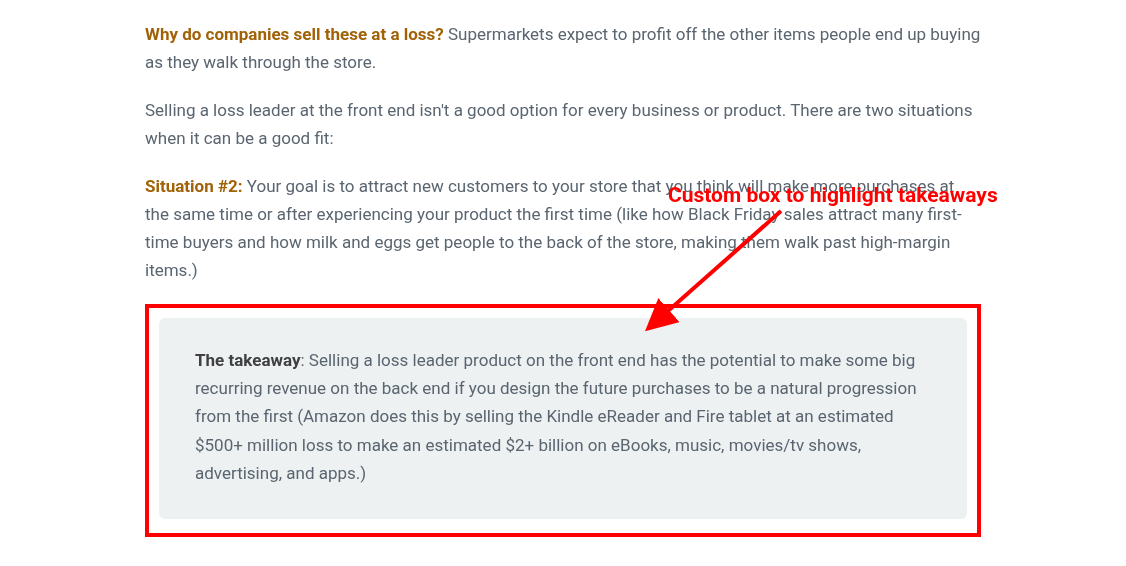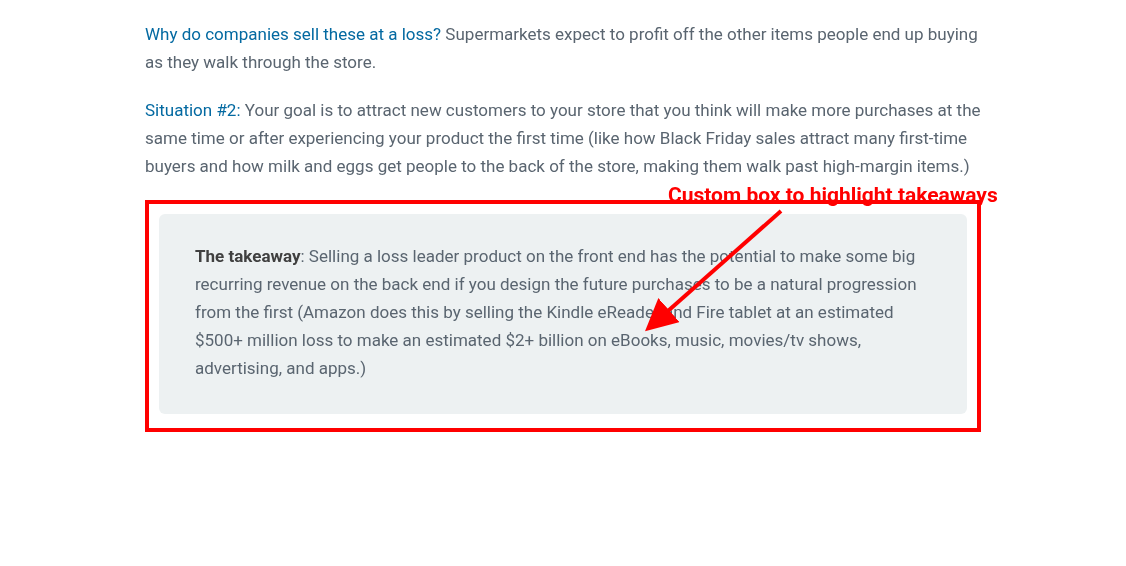--- a/index.html
+++ b/index.html
@@ -17,22 +17,22 @@
       font-size: 17px;
       line-height: 1.65;
     }
     .content {
       padding: 20px 145px 0 145px;
     }
     .para {
       margin-bottom: 20px;
     }
     .bold-lead {
-      font-weight: 400;
-      color: #0369a1;
+      font-weight: 700;
+      color: #a16207;
     }
     .takeaway-wrapper {
       border: 4px solid #ff0000;
       padding: 10px 10px 14px 10px;
       margin-top: 15px;
     }
     .takeaway-box {
       background: #edf1f2;
       border-radius: 6px;
       padding: 28px 36px 32px 36px;
@@ -59,20 +59,21 @@
   </style>
 </head>
 <body>
 
 <div class="content">
 
   <p class="para">
     <span class="bold-lead">Why do companies sell these at a loss?</span><span> Supermarkets expect to profit off the other items people end up buying as they walk through the store.</span>
   </p>
 
+  <p class="para">Selling a loss leader at the front end isn't a good option for every business or product. There are two situations when it can be a good fit:</p>
 
 
   <p class="para">
     <span class="bold-lead">Situation #2:</span><span> Your goal is to attract new customers to your store that you think will make more purchases at the same time or after experiencing your product the first time (like how Black Friday sales attract many first-time buyers and how milk and eggs get people to the back of the store, making them walk past high-margin items.)</span>
   </p>
 
   <div class="takeaway-wrapper">
     <div class="takeaway-box">
       <p>
         <span class="takeaway-label">The takeaway</span><span>: Selling a loss leader product on the front end has the potential to make some big recurring revenue on the back end if you design the future purchases to be a natural progression from the first (Amazon does this by selling the Kindle eReader and Fire tablet at an estimated $500+ million loss to make an estimated $2+ billion on eBooks, music, movies/tv shows, advertising, and apps.)</span>

